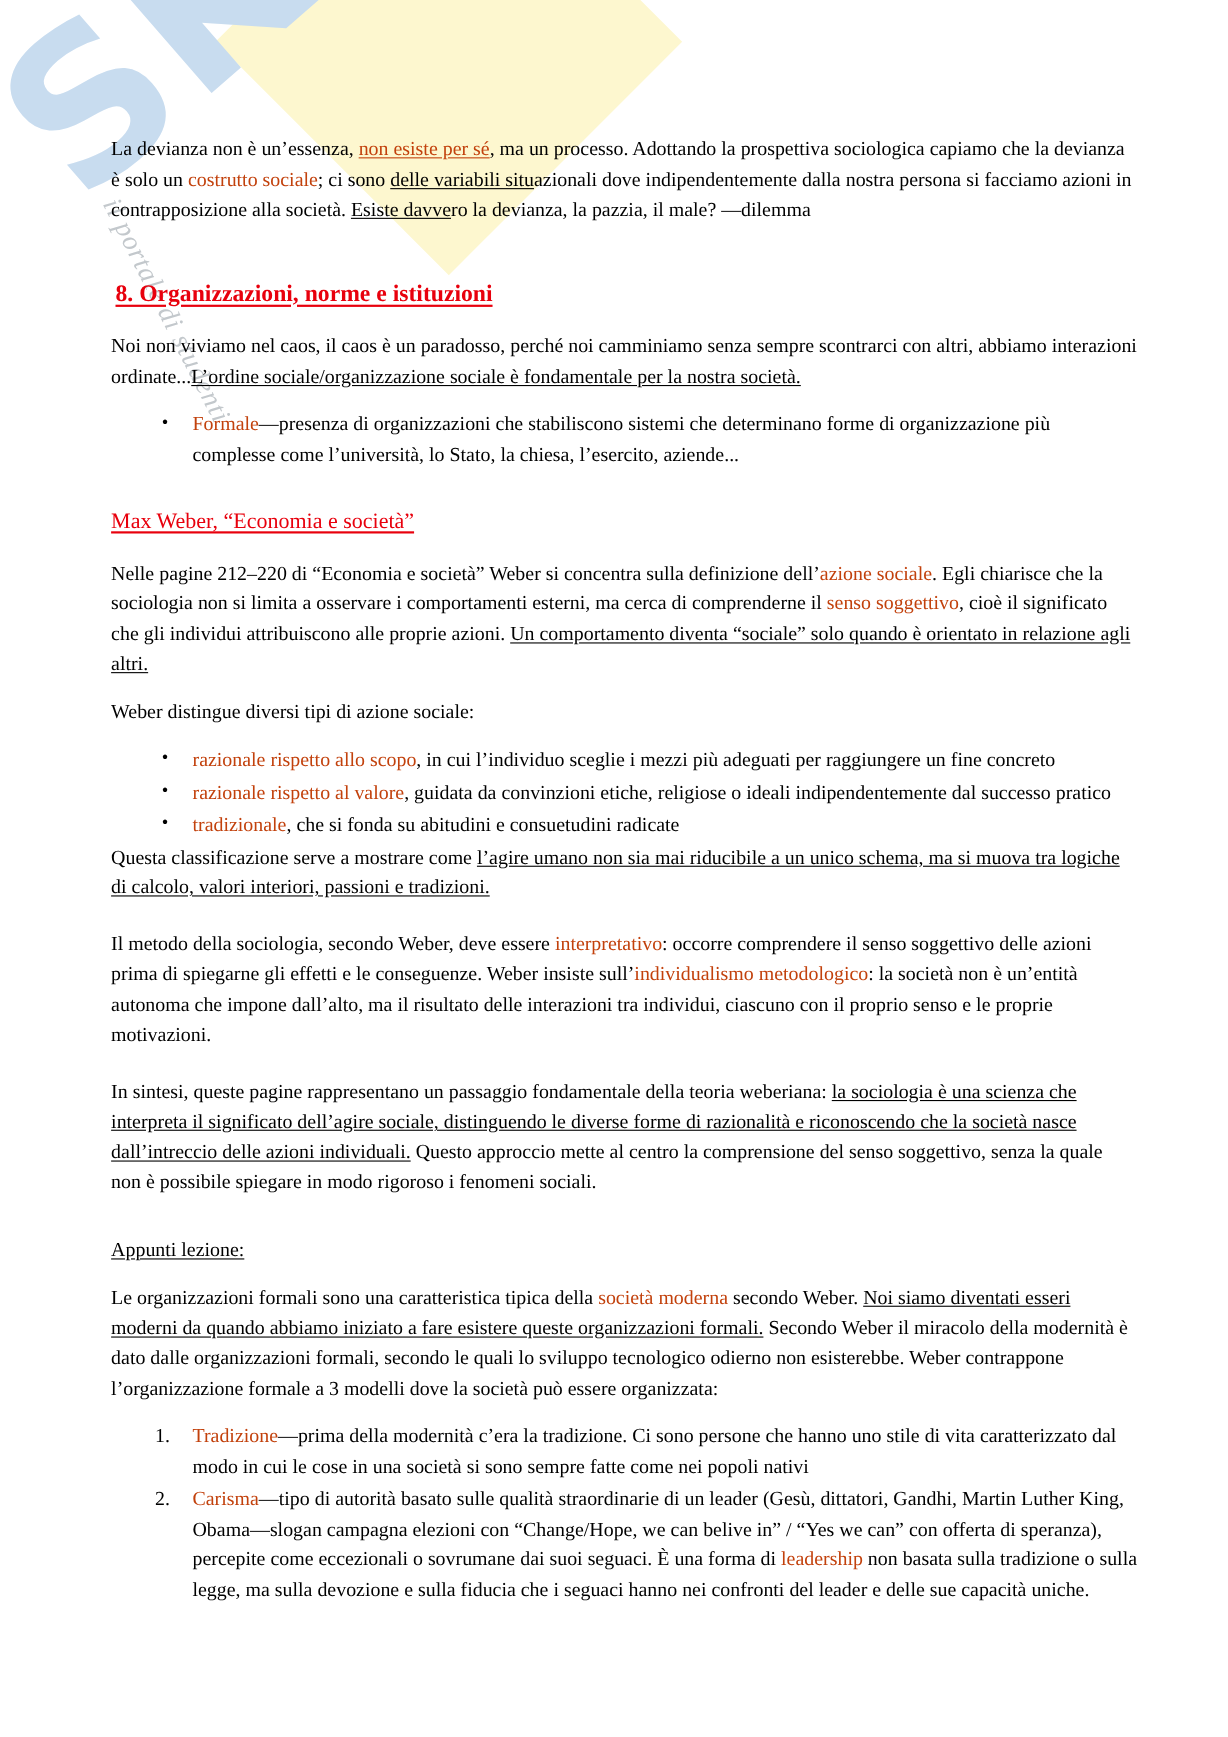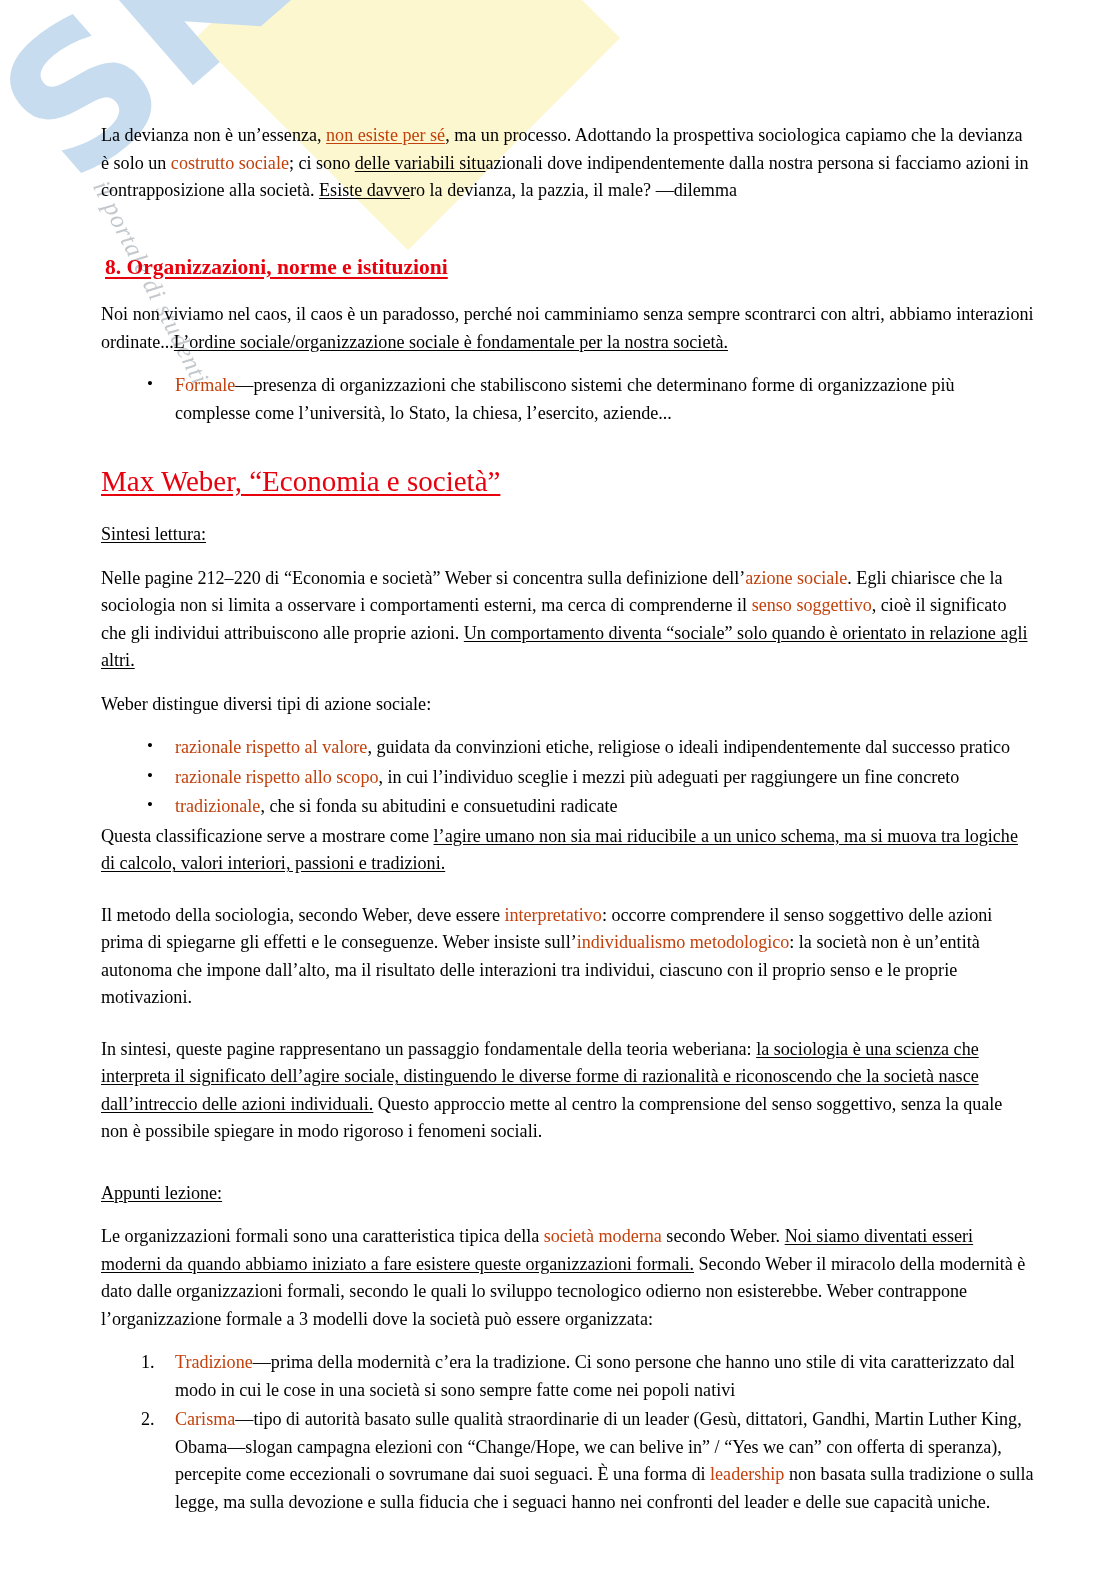--- a/index.html
+++ b/index.html
@@ -92,21 +92,21 @@
     font-weight: bold;
     color: #e8000d;
     text-decoration: underline;
     text-underline-offset: 3px;
     display: inline-block;
     padding-left: 4px;
     text-align: center;
   }
   h3.sub-head {
     margin: 0;
-    font-size: 29px;
+    font-size: 20px;
     font-weight: normal;
     color: #e8000d;
     text-decoration: underline;
     text-underline-offset: 3px;
     display: inline-block;
   }
 
   ul.bullets {
     margin: 0 0 0 0;
     padding-left: 74px;
@@ -173,29 +173,28 @@
     </ul>
 
     <div class="gap-lg"></div>
 
     <div>
       <h3 class="sub-head">Max Weber, “Economia e società”</h3>
     </div>
 
     <div class="gap-md"></div>
 
-    <p><span class="u">Sintesi lettura:</span></p>
 
     <p><span>Nelle pagine 212–220 di “Economia e società” Weber si concentra sulla definizione dell’</span><span class="red">azione sociale</span><span>. Egli chiarisce che la sociologia non si limita a osservare i comportamenti esterni, ma cerca di comprenderne il </span><span class="red">senso soggettivo</span><span>, cioè il significato che gli individui attribuiscono alle proprie azioni. </span><span class="u">Un comportamento diventa “sociale” solo quando è orientato in relazione agli altri.</span></p>
 
     <p>Weber distingue diversi tipi di azione sociale:</p>
 
     <ul class="bullets">
+      <li><span></span><span class="red">razionale rispetto allo scopo</span><span>, in cui l’individuo sceglie i mezzi più adeguati per raggiungere un fine concreto</span></li>
       <li><span></span><span class="red">razionale rispetto al valore</span><span>, guidata da convinzioni etiche, religiose o ideali indipendentemente dal successo pratico</span></li>
-      <li><span></span><span class="red">razionale rispetto allo scopo</span><span>, in cui l’individuo sceglie i mezzi più adeguati per raggiungere un fine concreto</span></li>
       <li><span></span><span class="red">tradizionale</span><span>, che si fonda su abitudini e consuetudini radicate</span></li>
     </ul>
 
     <p><span>Questa classificazione serve a mostrare come </span><span class="u">l’agire umano non sia mai riducibile a un unico schema, ma si muova tra logiche di calcolo, valori interiori, passioni e tradizioni.</span></p>
 
     <div class="gap-sm"></div>
 
     <p><span>Il metodo della sociologia, secondo Weber, deve essere </span><span class="red">interpretativo</span><span>: occorre comprendere il senso soggettivo delle azioni prima di spiegarne gli effetti e le conseguenze. Weber insiste sull’</span><span class="red">individualismo metodologico</span><span>: la società non è un’entità autonoma che impone dall’alto, ma il risultato delle interazioni tra individui, ciascuno con il proprio senso e le proprie motivazioni.</span></p>
 
     <div class="gap-sm"></div>

